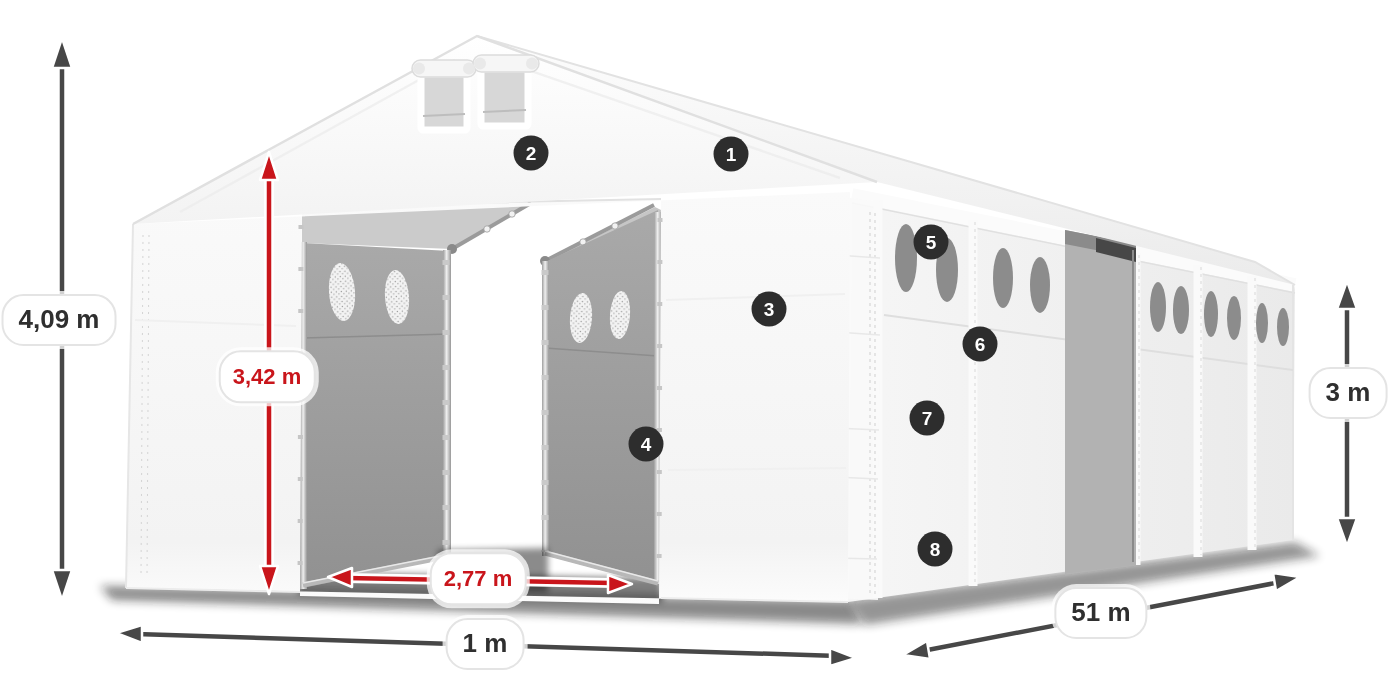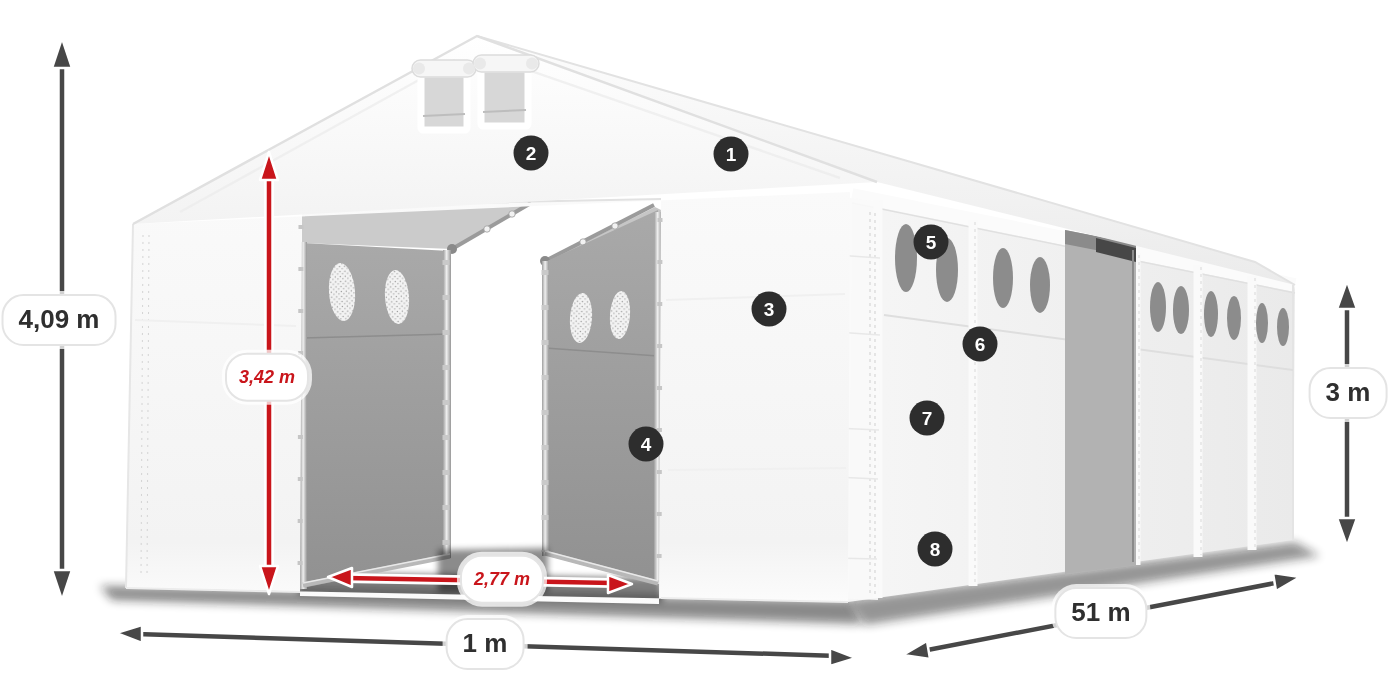--- a/index.html
+++ b/index.html
@@ -17,21 +17,21 @@
   .stage svg{position:absolute;left:0;top:0;}
   
   .pill{
     position:absolute;transform:translate(-50%,-50%);
     background:#ffffff;border:2px solid var(--pill-border);
     border-radius:22px;font-weight:700;white-space:nowrap;
     box-shadow:0 0 0 3px rgba(255,255,255,.75);
     line-height:1.15;
   }
   .pill.gray{color:#2f2f2f;font-size:26px;padding:9px 15px;}
-  .pill.red{color:var(--dimension-red);font-size:18px;padding:12px 12px;font-style:italic;}
+  .pill.red{color:var(--dimension-red);font-size:22px;padding:12px 12px;}
   
   .callout{
     position:absolute;width:35px;height:35px;border-radius:50%;
     transform:translate(-50%,-50%);
     background:var(--callout-background);color:var(--callout-number);
     display:flex;align-items:center;justify-content:center;
     font-size:19px;font-weight:700;cursor:pointer;user-select:none;
   }
   
   .halo{stroke:#ffffff;stroke-width:10;fill:none;stroke-linecap:round;}
@@ -281,21 +281,21 @@
     <g>
       <line class="halo" x1="344" y1="578" x2="614" y2="583"></line>
       <line class="shaft-red" x1="346" y1="578" x2="612" y2="583"></line>
       <polygon class="head-red" points="328,577 352,568 352,587"></polygon>
       <polygon class="head-red" points="632,584 608,575 608,593"></polygon>
     </g>
   </svg>
 
   <div class="pill gray" style="left:59px;top:320px;">4,09 m</div>
   <div class="pill red" style="left:267px;top:377px;">3,42 m</div>
-  <div class="pill red" style="left:502px;top:579px;">2,77 m</div>
+  <div class="pill red" style="left:478px;top:579px;">2,77 m</div>
   <div class="pill gray" style="left:485px;top:644px;">1 m</div>
   <div class="pill gray" style="left:1101px;top:613px;">51 m</div>
   <div class="pill gray" style="left:1348px;top:393px;text-align:center;">3 m</div>
 
   <div class="callout" style="left:731px;top:154px;">1</div>
   <div class="callout" style="left:531px;top:153px;">2</div>
   <div class="callout" style="left:769px;top:309px;">3</div>
   <div class="callout" style="left:646px;top:444px;">4</div>
   <div class="callout" style="left:931px;top:242px;">5</div>
   <div class="callout" style="left:980px;top:344px;">6</div>

